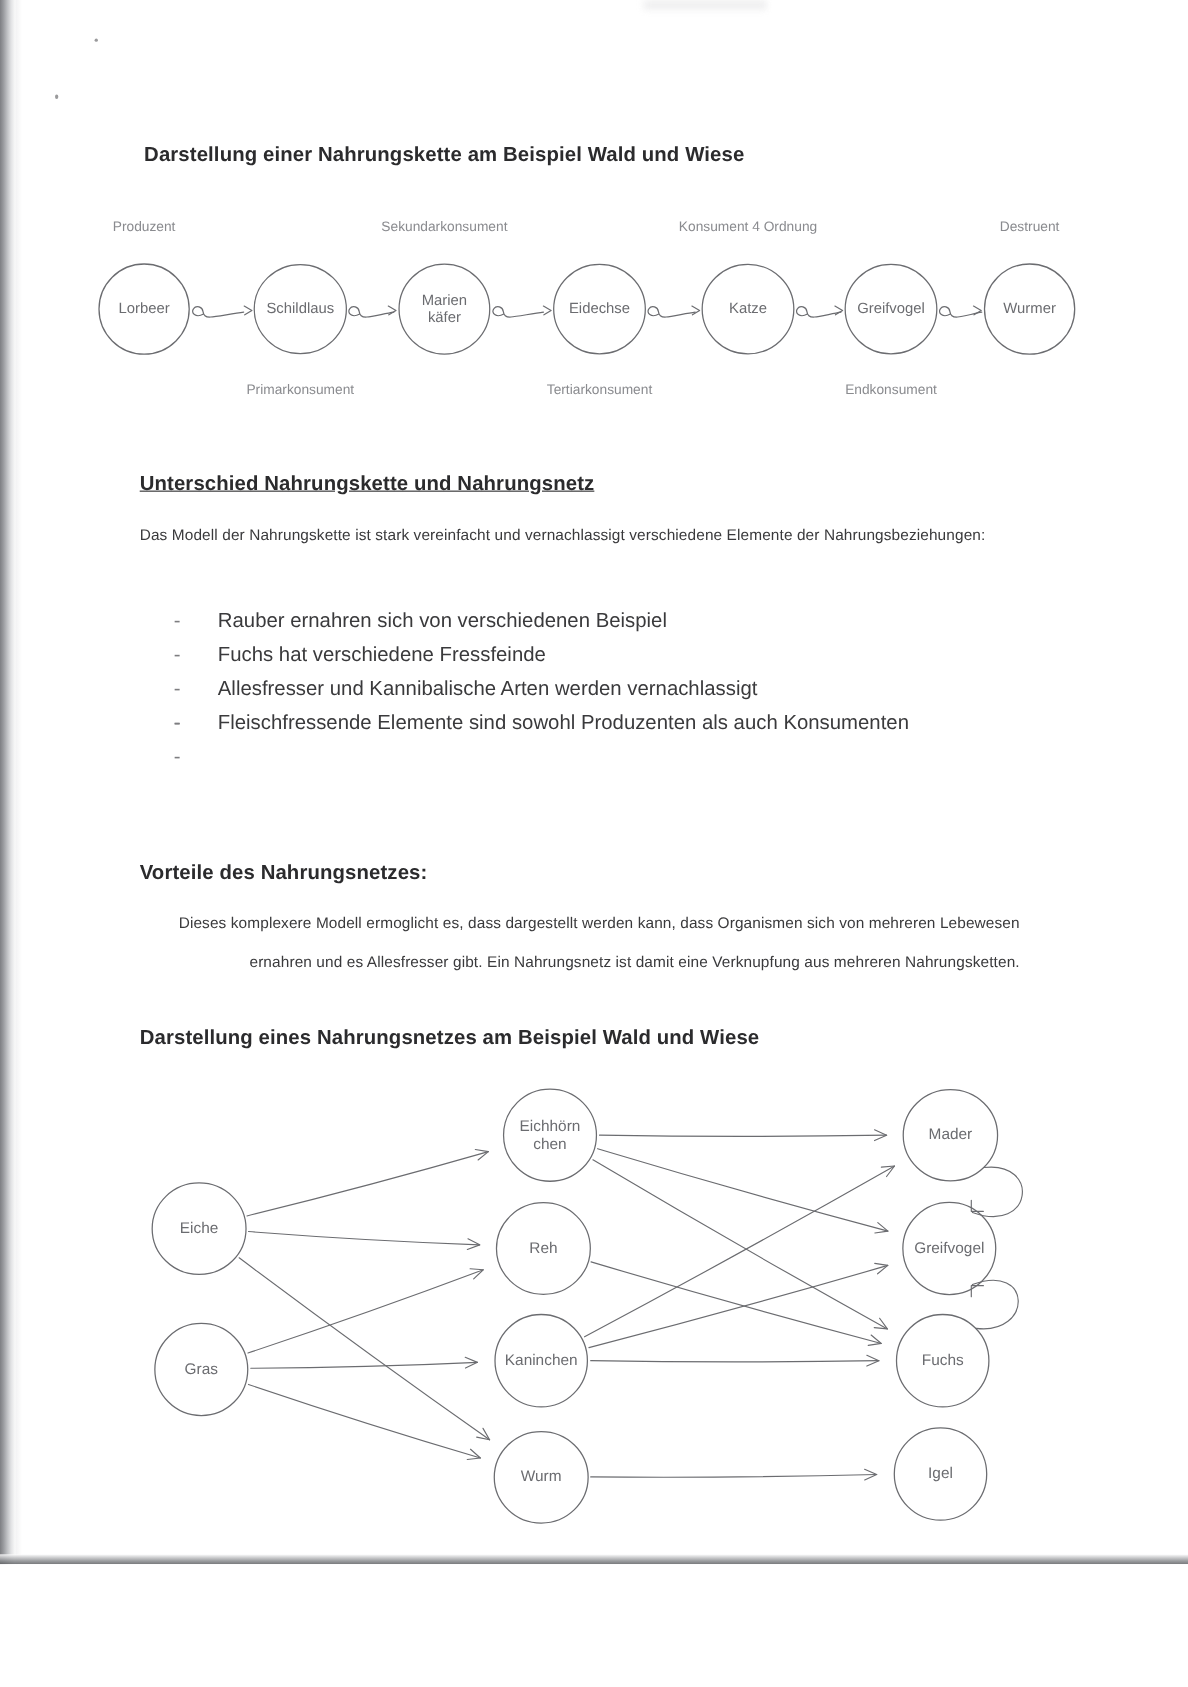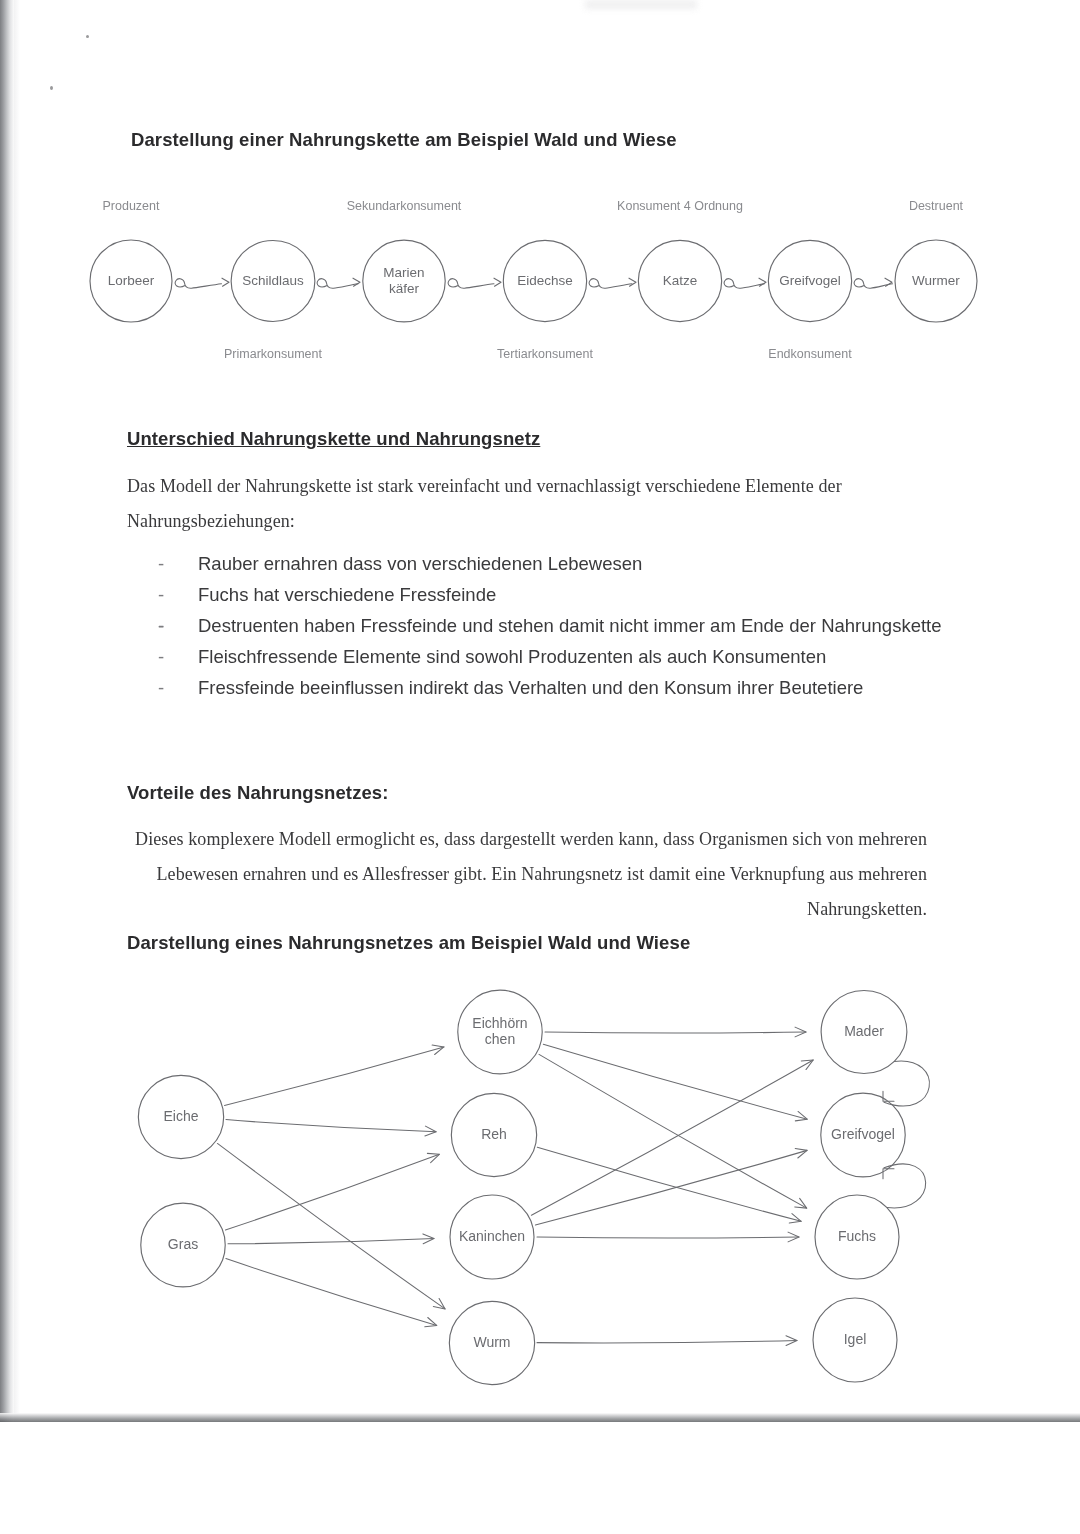--- a/index.html
+++ b/index.html
@@ -62,25 +62,24 @@
   .h-title {
     position: absolute;
     font-size: 18.5px;
     font-weight: bold;
     color: #2b2b2d;
     letter-spacing: .1px;
     white-space: nowrap;
   }
   .body-text {
     position: absolute;
-    font-size: 18px;
+    font-size: 14px;
     color: #3a3a3c;
     line-height: 35px;
     letter-spacing: .1px;
-    font-family: Liberation Serif, serif;
   }
   .bullet-list {
     position: absolute;
     left: 152px;
     width: 830px;
     font-size: 18.5px;
     color: #3a3a3c;
     line-height: 31px;
     list-style: none;
     margin: 0;
@@ -192,26 +191,26 @@
         </g>
         <text x="866" y="7" font-size="12.5" class="role-label">Destruent</text>
       </g>
   </svg>
 
   <div class="h-title" style="left:127px; top:428px;text-decoration:underline;">Unterschied Nahrungskette und Nahrungsnetz</div>
 
   <div class="body-text" style="left:127px; top:469px; width:820px;">Das Modell der Nahrungskette ist stark vereinfacht und vernachlassigt verschiedene Elemente der Nahrungsbeziehungen:</div>
 
   <ul class="bullet-list" style="top:548px;">
-    <li><span class="dash">-</span><span>Rauber ernahren dass von verschiedenen Lebewesen</span></li>
+    <li><span class="dash">-</span><span>Rauber ernahren sich von verschiedenen Beispiel</span></li>
     <li><span class="dash">-</span><span>Fuchs hat verschiedene Fressfeinde</span></li>
+    <li><span class="dash">-</span><span>Allesfresser und Kannibalische Arten werden vernachlassigt</span></li>
     <li><span class="dash">-</span></li>
-    <li><span class="dash">-</span><span>Destruenten haben Fressfeinde und stehen damit nicht immer am Ende der Nahrungskette</span></li>
     <li><span class="dash">-</span><span>Fleischfressende Elemente sind sowohl Produzenten als auch Konsumenten</span></li>
-    <li><span class="dash">-</span><span>Fressfeinde beeinflussen indirekt das Verhalten und den Konsum ihrer Beutetiere</span></li>
+    <li><span class="dash">-</span></li>
   </ul>
 
   <div class="h-title" style="left:127px; top:782px;">Vorteile des Nahrungsnetzes:</div>
 
   <div class="body-text" style="left:127px; top:822px; width:800px;text-align:right;">Dieses komplexere Modell ermoglicht es, dass dargestellt werden kann, dass Organismen sich von mehreren Lebewesen ernahren und es Allesfresser gibt. Ein Nahrungsnetz ist damit eine Verknupfung aus mehreren Nahrungsketten.</div>
 
   <div class="h-title" style="left:127px; top:932px;">Darstellung eines Nahrungsnetzes am Beispiel Wald und Wiese</div>
 
   <svg class="diagram" style="left:110px; top:975px;" width="860" height="425" viewBox="110 975 860 425">
     <g id="web-render">

